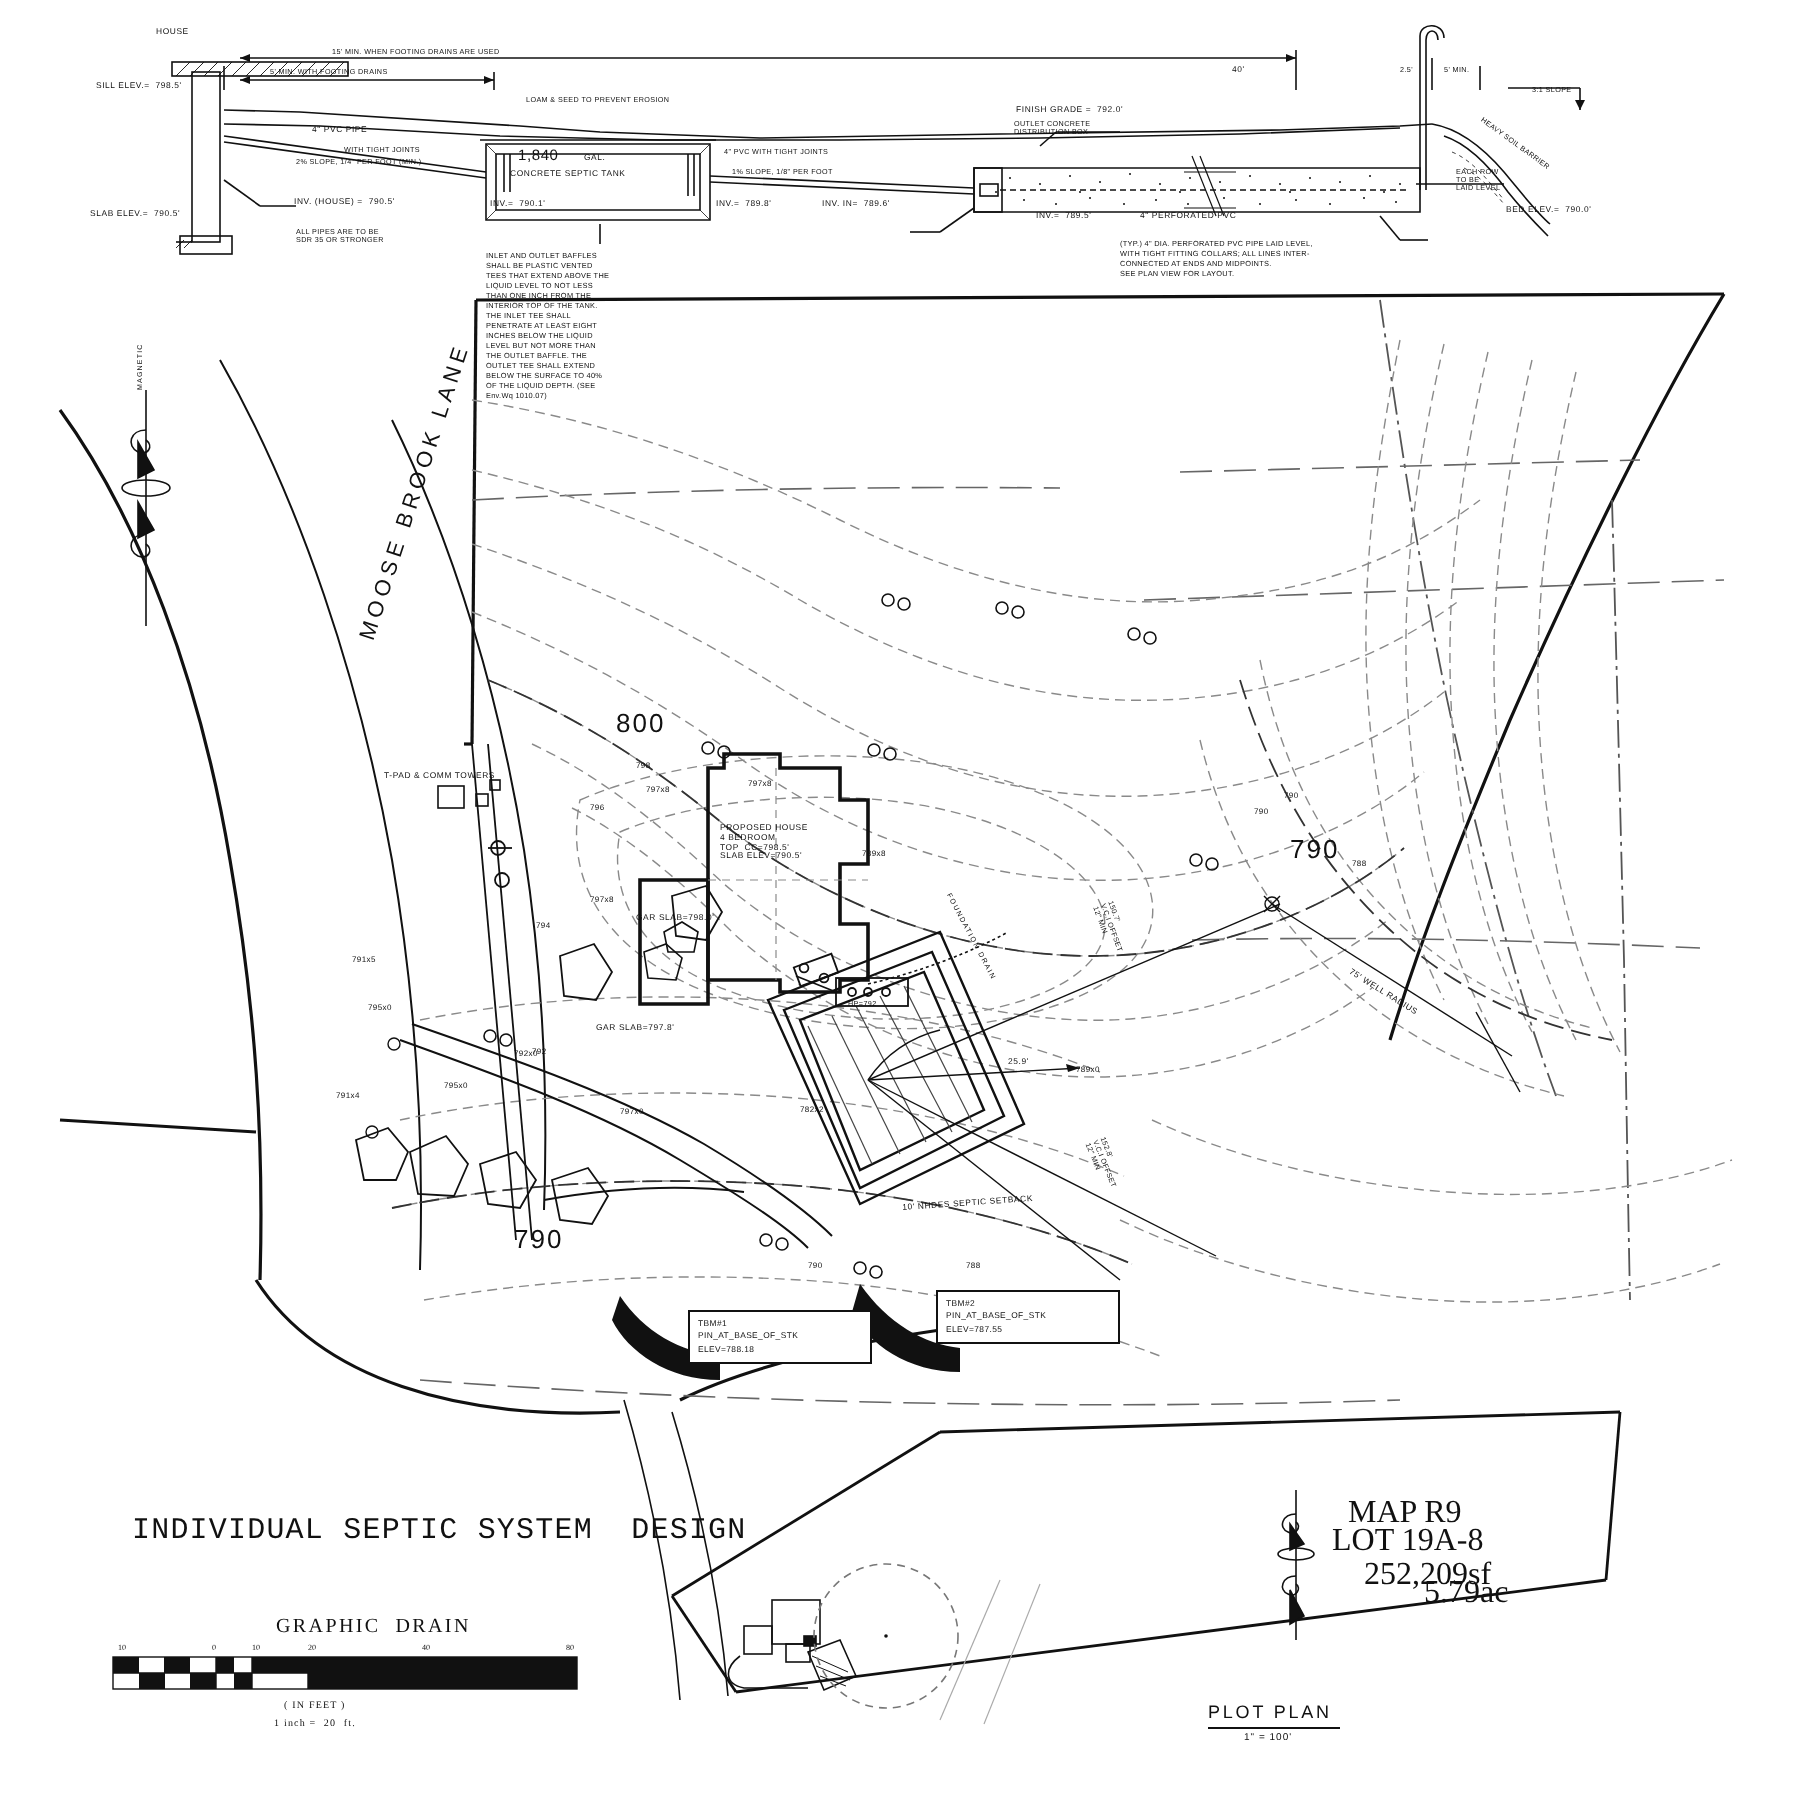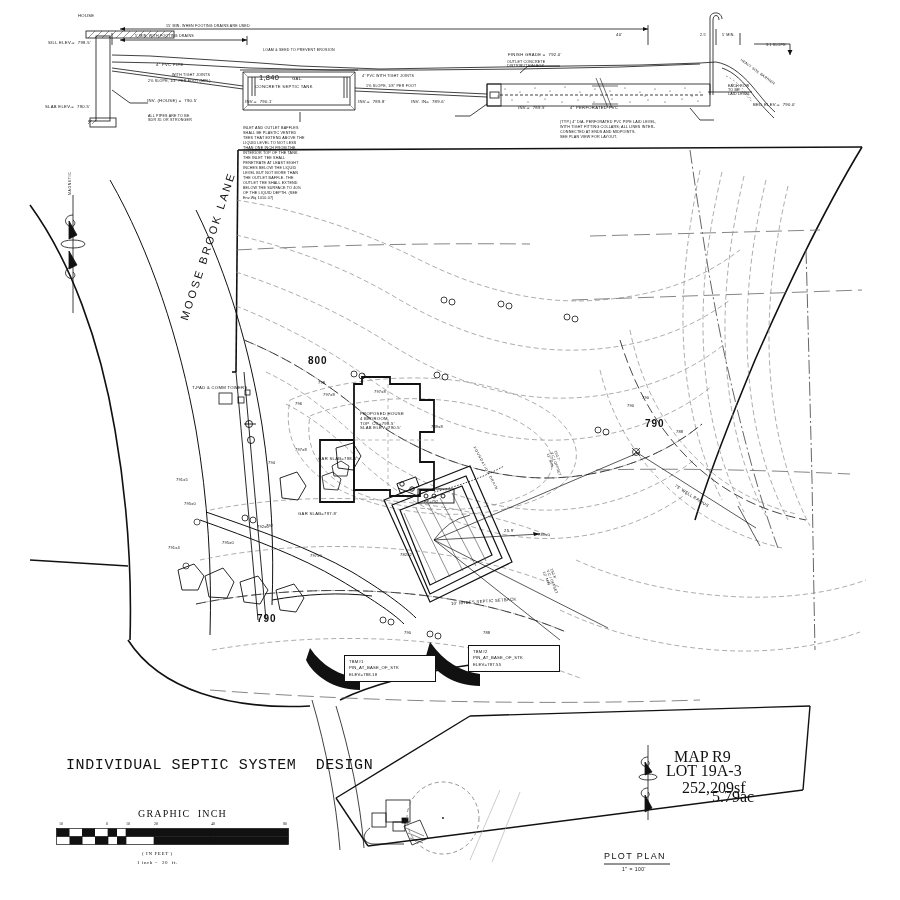--- a/index.html
+++ b/index.html
@@ -14,21 +14,21 @@
   .title{font-size:15px;letter-spacing:.6px;font-family:"Liberation Sans",sans-serif;}
   .gs{font-family:"Liberation Serif",serif;font-size:10px;letter-spacing:1.2px;}
   .gsnum{font-family:"Liberation Serif",serif;font-size:4px;}
   .gsf{font-family:"Liberation Serif",serif;font-size:5px;letter-spacing:.6px;}
   .mapblk{font-family:"Liberation Serif",serif;}
   .pp{font-size:9px;letter-spacing:1.4px;}
   .ppsub{font-size:5px;letter-spacing:.5px;}
   .rot-mbl{transform:rotate(-72deg);transform-origin:0 0;font-size:11px;letter-spacing:2.5px;}
   .tbmbox{position:absolute;border:0.7px solid #111;background:#fff;font-size:4.2px;line-height:1.5;padding:3px 4px;letter-spacing:.2px;}
   .cnt{font-size:4px;letter-spacing:.2px;}
-  .cntbig{font-size:10px;letter-spacing:1px;font-weight:bold;}
+  .cntbig{font-size:13px;letter-spacing:1px;}
 </style>
 </head>
 <body>
 
 <div id="sheet">
 
   <svg class="layer">
     <g fill="none" stroke="#111" stroke-width="0.8">
 
       <rect x="96" y="36" width="14" height="85"></rect>
@@ -477,21 +477,21 @@
     <div>ELEV=788.18</div>
   </div>
   <div class="tbmbox" style="left:468px;top:645px;width:82px;">
     <div>TBM#2</div>
     <div>PIN_AT_BASE_OF_STK</div>
     <div>ELEV=787.55</div>
   </div>
 
   <div class="txt title" style="left:66px;top:757px;font-family:Liberation Mono, monospace;">INDIVIDUAL SEPTIC SYSTEM  DESIGN</div>
 
-  <div class="txt gs" style="left:138px;top:808px;">GRAPHIC  INCH</div>
+  <div class="txt gs" style="left:138px;top:808px;">GRAPHIC  DRAIN</div>
   <div class="txt gsnum" style="left:59px;top:822px;">10</div>
   <div class="txt gsnum" style="left:106px;top:822px;">0</div>
   <div class="txt gsnum" style="left:126px;top:822px;">10</div>
   <div class="txt gsnum" style="left:154px;top:822px;">20</div>
   <div class="txt gsnum" style="left:211px;top:822px;">40</div>
   <div class="txt gsnum" style="left:283px;top:822px;">80</div>
 
   <svg class="abs" style="left:56px;top:828px;width:236px;height:20px;">
     <g stroke="#111" stroke-width="0.7" fill="none">
       <rect x="0.5" y="0.5" width="232" height="16"></rect>
@@ -564,20 +564,20 @@
       <line x1="648" y1="745" x2="648" y2="820"></line>
       <path d="M648 757 C641 757 639 764 644 766 C648 768 651 763 648 761"></path>
       <path d="M648 788 C641 788 639 795 644 797 C648 799 651 794 648 792"></path>
       <ellipse cx="648" cy="777" rx="9" ry="3"></ellipse>
       <path d="M645 762 L652 772 L645 775 Z" fill="#111"></path>
       <path d="M645 795 L652 808 L645 812 Z" fill="#111"></path>
     </g>
   </svg>
 
   <div class="txt mapblk l1" style="left:674px;top:748px;">MAP R9</div>
-  <div class="txt mapblk l1" style="left:666px;top:762px;">LOT 19A-3</div>
+  <div class="txt mapblk l1" style="left:666px;top:762px;">LOT 19A-8</div>
   <div class="txt mapblk l2" style="left:682px;top:779px;">252,209sf</div>
   <div class="txt mapblk l2" style="left:712px;top:788px;">5.79ac</div>
 
   <div class="txt pp" style="left:604px;top:851px;">PLOT PLAN</div>
   <div class="txt ppsub" style="left:622px;top:867px;">1" = 100'</div>
 
 </div>
 
 </body></html>

